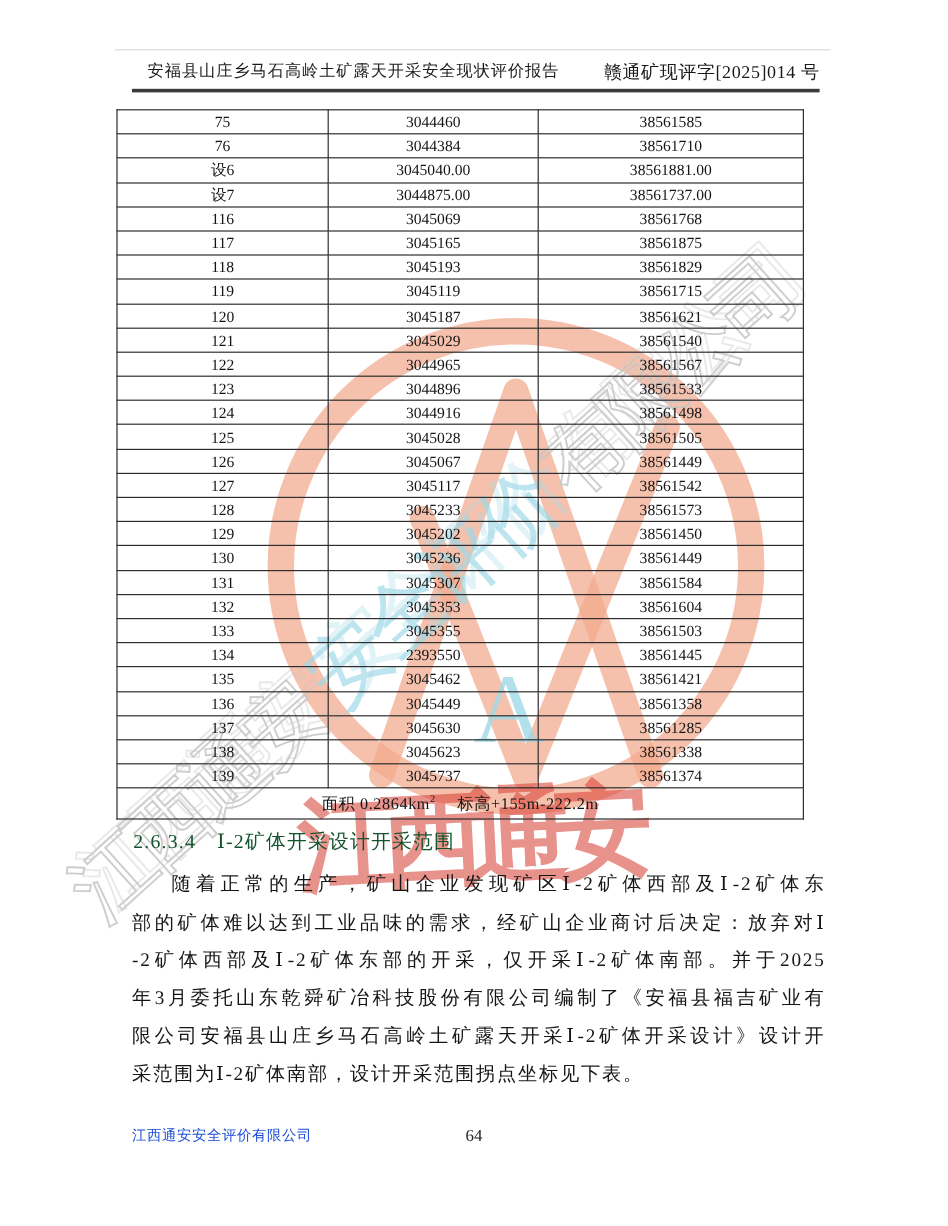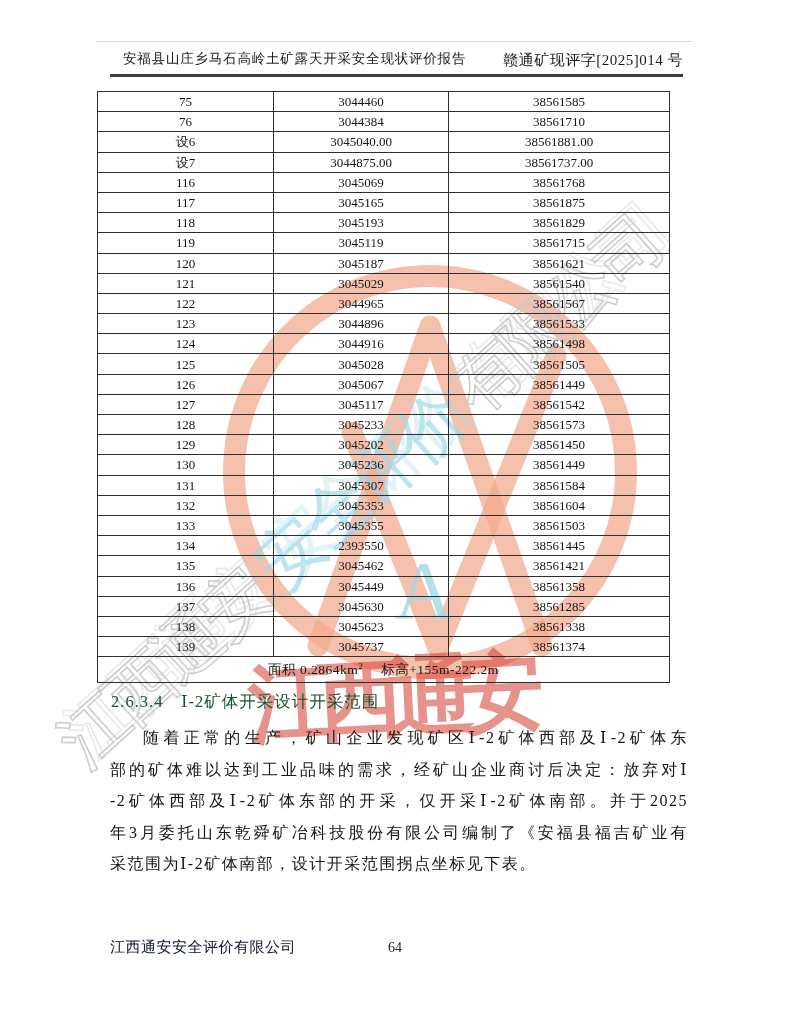--- a/index.html
+++ b/index.html
@@ -41,21 +41,21 @@
     font-size:16.5px;font-weight:normal;letter-spacing:1px;color:#14532d;
   }
 
   
   .para{position:absolute;left:110px;top:722px;width:578px;z-index:1;font-size:16px;letter-spacing:1.5px;color:#161616;}
   .pline{height:31.5px;line-height:31.5px;white-space:nowrap;text-align:justify;text-align-last:justify;}
   .pline.first{text-indent:33px;}
   .pline.last{text-align-last:left;}
 
   
-  .ftr-company{position:absolute;left:110px;top:938px;font-size:15px;letter-spacing:0.5px;z-index:1;color:#0f172a;}
+  .ftr-company{position:absolute;left:110px;top:938px;font-size:12px;letter-spacing:0.5px;z-index:1;color:#1d4ed8;}
   .ftr-page{position:absolute;left:0;top:940px;width:100%;text-align:center;font-size:14px;z-index:1;color:#222;}
 </style>
 </head>
 <body>
 
 <div class="page">
 
   <svg class="watermark wm-serif" viewBox="0 0 790 1022" aria-hidden="true">
     <g>
       <circle cx="430" cy="472" r="196" fill="none" stroke-width="22" opacity="0.72" stroke="#F3A98C"></circle>
@@ -237,19 +237,20 @@
     </tbody>
   </table>
 
   <h2 class="sec-heading">2.6.3.4　Ⅰ-2矿体开采设计开采范围</h2>
 
   <div class="para">
     <div class="pline first">随着正常的生产，矿山企业发现矿区Ⅰ-2矿体西部及Ⅰ-2矿体东</div>
     <div class="pline">部的矿体难以达到工业品味的需求，经矿山企业商讨后决定：放弃对Ⅰ</div>
     <div class="pline">-2矿体西部及Ⅰ-2矿体东部的开采，仅开采Ⅰ-2矿体南部。并于2025</div>
     <div class="pline">年3月委托山东乾舜矿冶科技股份有限公司编制了《安福县福吉矿业有</div>
+    <div class="pline">限公司安福县山庄乡马石高岭土矿露天开采Ⅰ-2矿体开采设计》设计开</div>
     <div class="pline last">采范围为Ⅰ-2矿体南部，设计开采范围拐点坐标见下表。</div>
   </div>
 
   <span class="ftr-company">江西通安安全评价有限公司</span>
   <span class="ftr-page">64</span>
 
 </div>
 
 </body></html>

